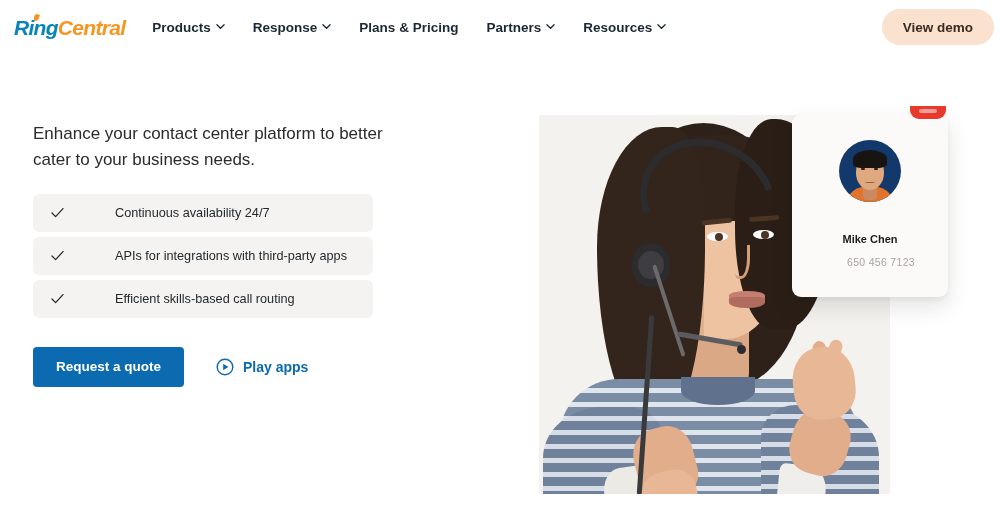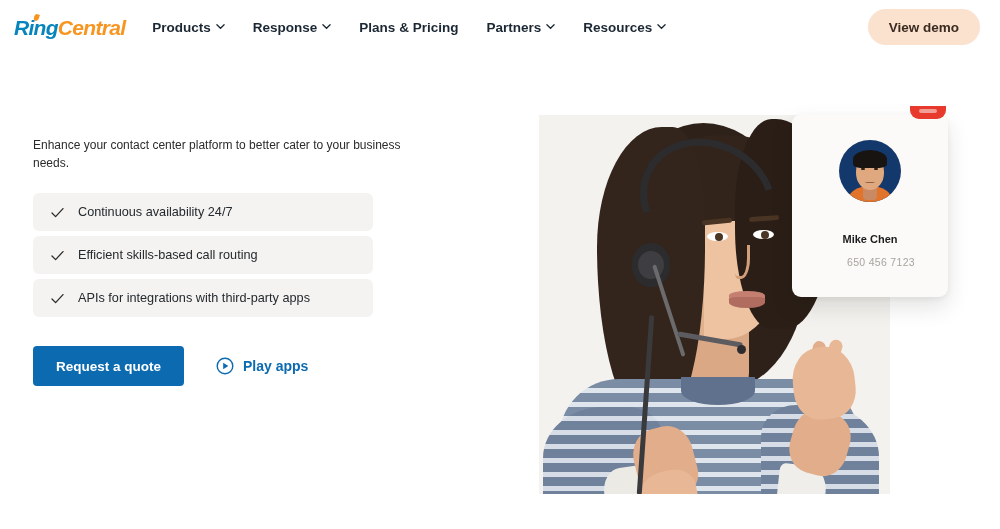--- a/index.html
+++ b/index.html
@@ -53,21 +53,21 @@
     cursor: pointer;
     white-space: nowrap;
   }
   .chev {
     width: 9px; height: 9px;
     position: relative; top: -1px;
   }
   .chev svg { display: block; }
 
   .demo-btn {
-    position: absolute; right: 20px; top: 9px;
+    position: absolute; right: 6px; top: 9px;
     height: 36px; padding: 0 21px;
     background: #fae2cf;
     border: none; border-radius: 20px;
     color: #3a2a20;
     font-size: 13.5px;
     font-weight: 600;
     font-family: "Liberation Sans", sans-serif;
     cursor: pointer;
     white-space: nowrap;
   }
@@ -76,35 +76,36 @@
   .hero-left { position: absolute; left: 33px; top: 112px; width: 470px; }
   .headline {
     font-size: 42px;
     line-height: 1.09;
     font-weight: 400;
     color: #1b1b1b;
     letter-spacing: -0.9px;
     max-width: 380px;
   }
   .subhead {
-    margin-top: 24px;
-    font-size: 12px;
+    margin-top: 9px;
+    font-size: 17px;
     line-height: 1.52;
     color: #2b2b2b;
     max-width: 378px;
   }
 
   .features { margin-top: 21px; width: 340px; }
   .feature-row {
     display: flex; align-items: center;
     height: 38px;
     background: #f4f3f1;
     border-radius: 6px;
     margin-bottom: 5px;
     padding-left: 16px;
+    gap: 37px;
   }
   .check { width: 17px; height: 17px; flex: 0 0 17px; margin-right: 12px; }
   .check svg { display: block; }
   .feature-label { font-size: 12.7px; color: #24292e; white-space: nowrap; }
 
   .cta-row { margin-top: 29px; display: flex; align-items: center; }
   .quote-btn {
     height: 40px; padding: 0 23px;
     background: #0b6ab0;
     border: none; border-radius: 4px;
@@ -501,29 +502,29 @@
             </svg>
         </span>
         <span class="feature-label">Continuous availability 24/7</span>
       </div>
       <div class="feature-row">
         <span class="check">
           <svg viewBox="0 0 17 17">
               <path d="M3 9 L6.6 12.6 L14 4.6" fill="none" stroke="#2b2b2b" stroke-width="1.3" stroke-linecap="round" stroke-linejoin="round"></path>
             </svg>
         </span>
-        <span class="feature-label">Efficient skills-based call routing</span>
+        <span class="feature-label">APIs for integrations with third-party apps</span>
       </div>
       <div class="feature-row">
         <span class="check">
           <svg viewBox="0 0 17 17">
               <path d="M3 9 L6.6 12.6 L14 4.6" fill="none" stroke="#2b2b2b" stroke-width="1.3" stroke-linecap="round" stroke-linejoin="round"></path>
             </svg>
         </span>
-        <span class="feature-label">APIs for integrations with third-party apps</span>
+        <span class="feature-label">Efficient skills-based call routing</span>
       </div>
     </div>
 
     <div class="cta-row">
       <button class="quote-btn">Request a quote</button>
       <a class="play-link">
         <span class="play-icon">
           <svg viewBox="0 0 18 18">
             <circle cx="9" cy="9" r="7.8" fill="none" stroke="#0b6ab0" stroke-width="1.4"></circle>
             <path d="M7.2 5.8 L12.3 9 L7.2 12.2 Z" fill="#0b6ab0"></path>

